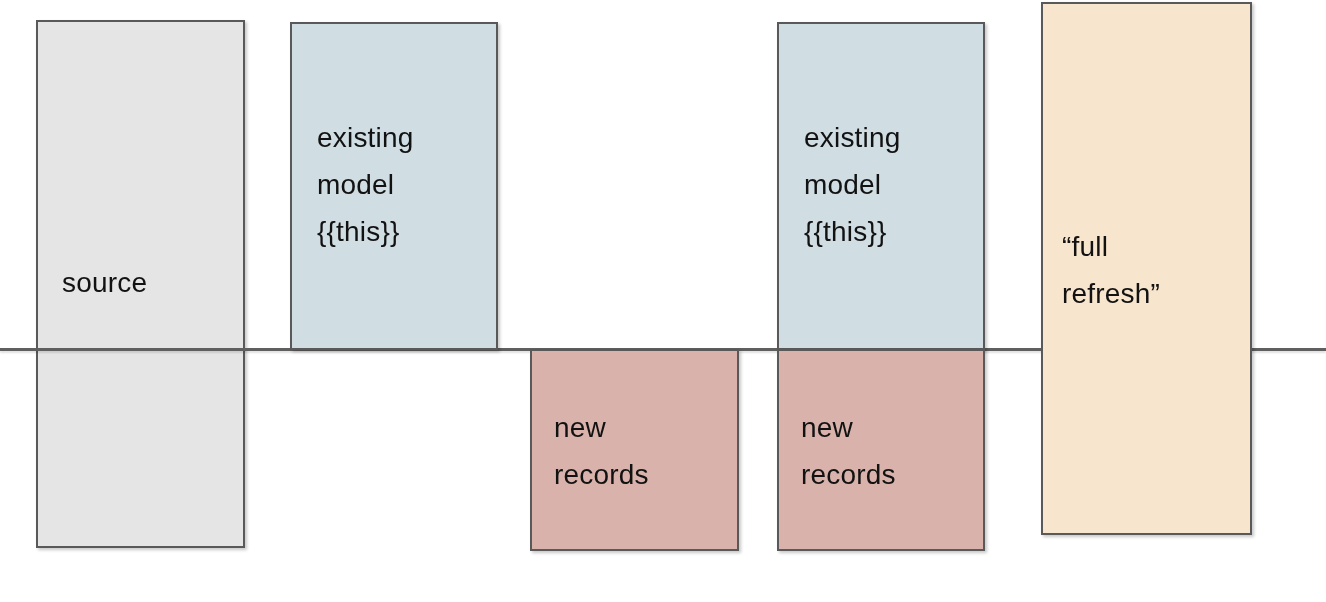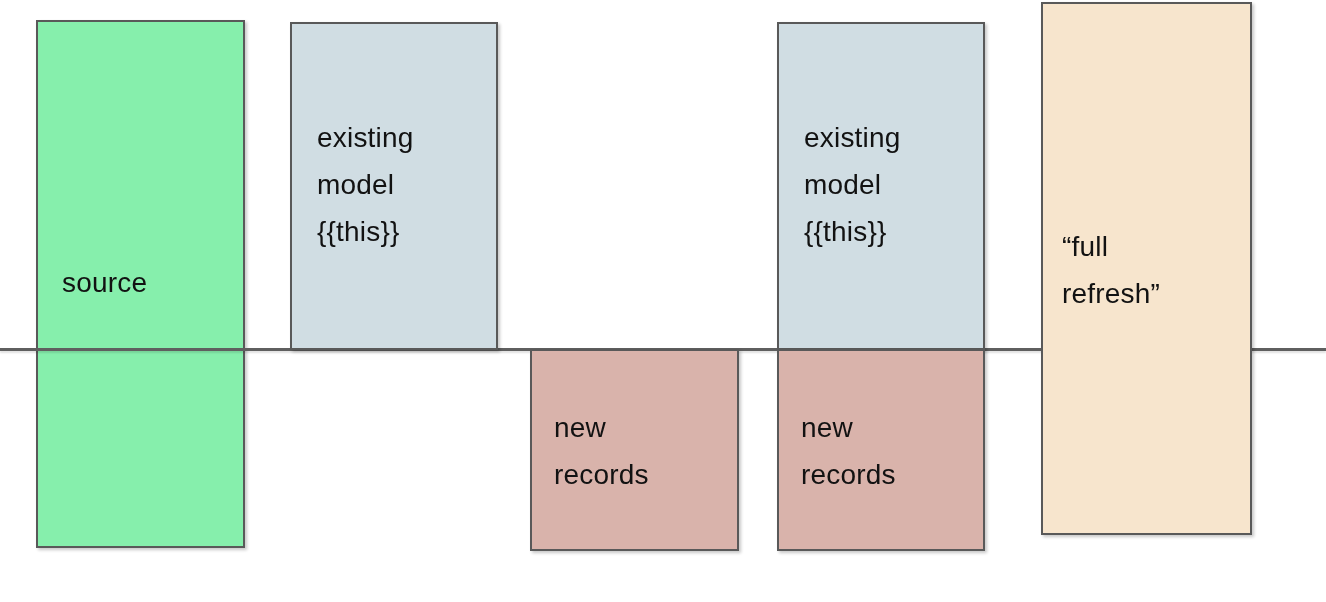--- a/index.html
+++ b/index.html
@@ -54,21 +54,21 @@
   .box-new-records-2 .label { left: 22px; top: 53px;  }
   .box-full-refresh  .label { left: 19px; top: 219px; }
 </style>
 </head>
 <body>
 
 <div class="canvas">
 
   <div class="waterline" style="background-color: rgb(95, 95, 95);"></div>
 
-  <div class="box box-source" style="background-color: #86efac;">
+  <div class="box box-source" style="background-color: #e5e5e5;">
     <span class="label">source</span>
   </div>
 
   <div class="box box-existing-1" style="background-color: rgb(208, 221, 227);">
     <span class="label">existing
 model
 {{this}}</span>
   </div>
 
   <div class="box box-new-records-1" style="background-color: rgb(217, 179, 171);">

